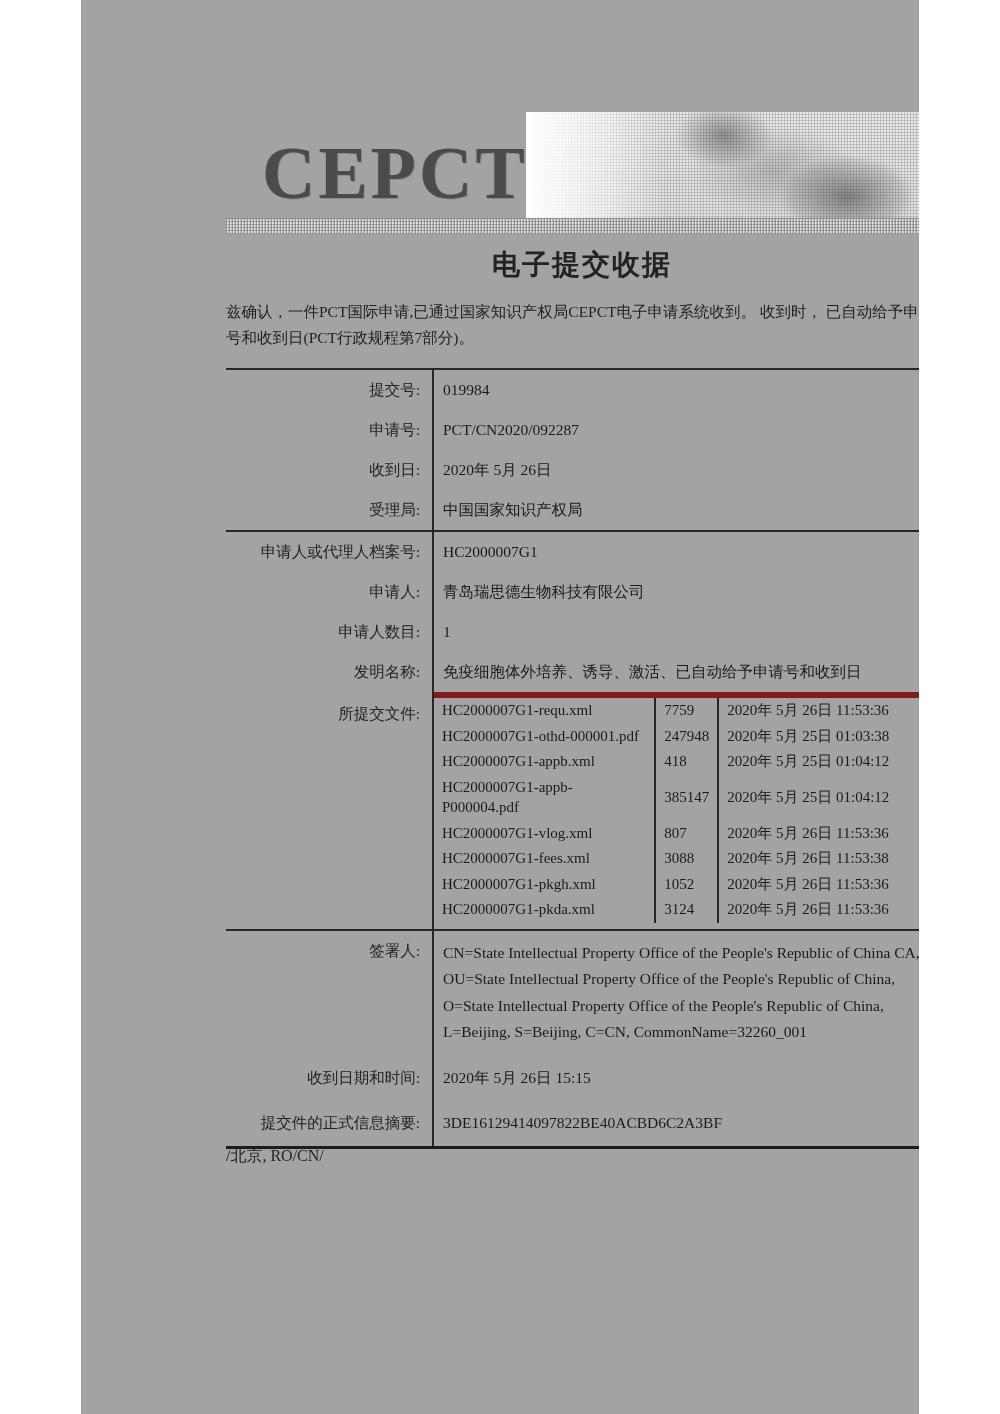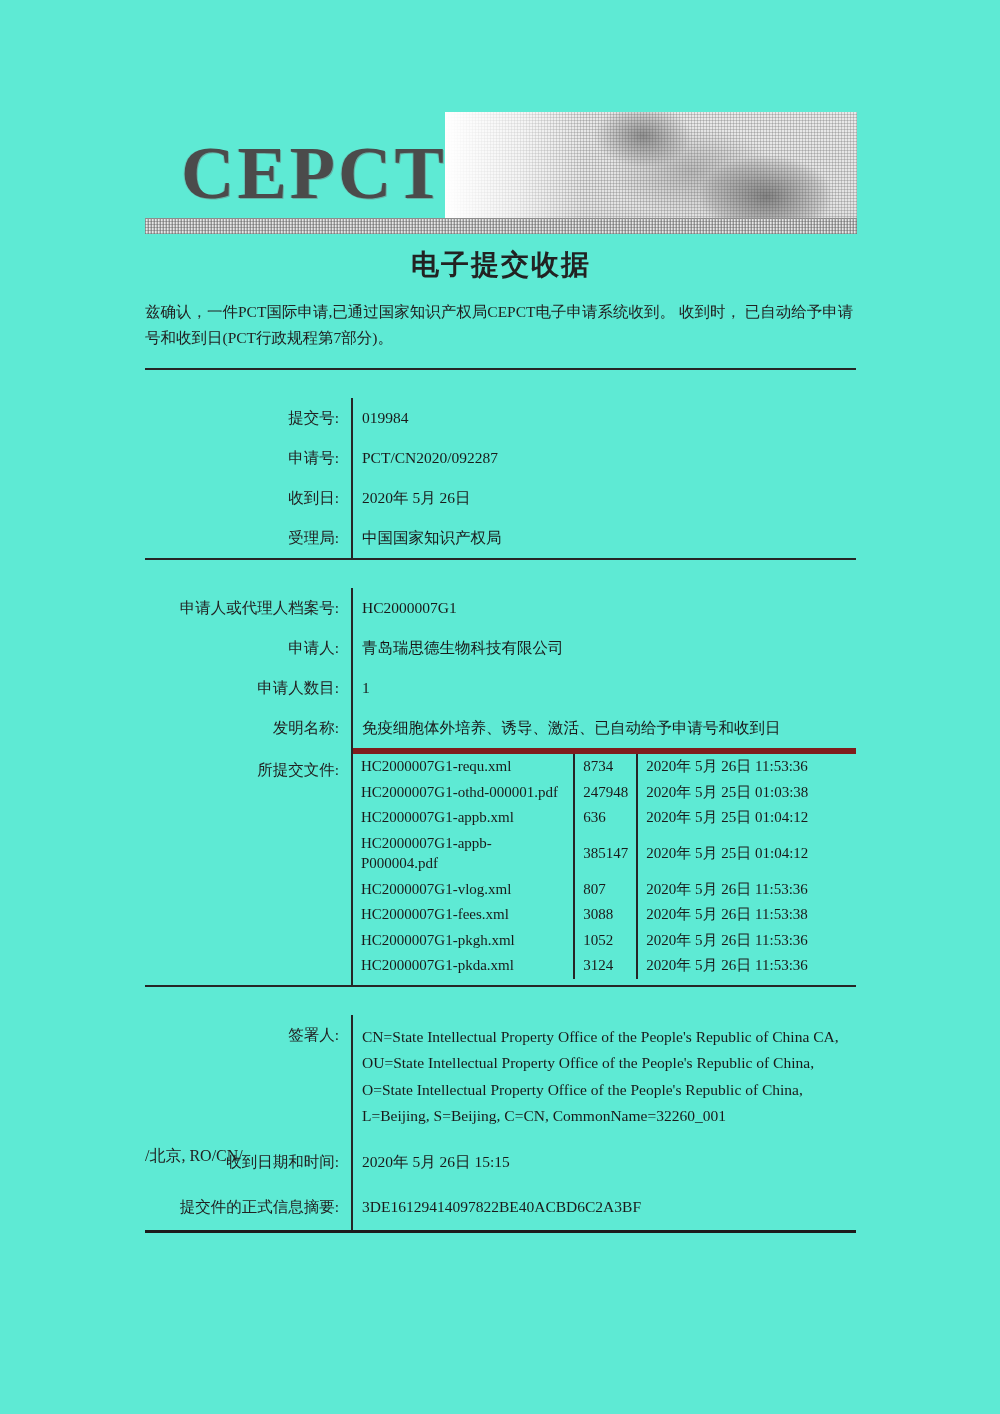--- a/index.html
+++ b/index.html
@@ -1,22 +1,22 @@
 <!DOCTYPE html>
 <html><head>
 <meta charset="utf-8">
 <style>
   * { box-sizing: border-box; }
   html, body { margin: 0; padding: 0; background: #ffffff; }
   .page {
     position: relative;
-    width: 1000px;
+    width: 838px;
     height: 1414px;
     margin: 0 auto;
-    background: #5eead4;
+    background: #a3a3a3;
     font-family: "Liberation Serif", "DejaVu Serif", serif;
     color: #1e1e1e;
     overflow: hidden;
   }
 
   
   .logo-area {
     position: absolute;
     left: 145px; top: 112px;
     width: 712px; height: 124px;
@@ -82,21 +82,21 @@
   }
 
   
   .doc-table {
     position: absolute;
     left: 145px; top: 368px;
     width: 711px;
     border-top: 2px solid #262626;
     border-bottom: 3px solid #1c1c1c;
   }
-  .section { border-bottom: 2px solid #262626; margin-top: 28px; }
+  .section { border-bottom: 2px solid #262626; }
   .section:last-child { border-bottom: none; }
 
   .trow { display: flex; align-items: stretch; }
   .tlabel {
     flex: 0 0 206px;
     width: 206px;
     text-align: right;
     padding: 8px 12px 8px 0;
     font-size: 15.5px;
     line-height: 24px;
@@ -200,31 +200,31 @@
         <div class="tvalue">免疫细胞体外培养、诱导、激活、已自动给予申请号和收到日</div>
       </div>
 
       <div class="trow row-files">
         <div class="tlabel">所提交文件:</div>
         <div class="tvalue">
           <table class="file-table">
             <tbody>
               <tr>
                 <td class="fname">HC2000007G1-requ.xml</td>
-                <td class="fsize">8734</td>
+                <td class="fsize">7759</td>
                 <td class="ftime">2020年 5月 26日 11:53:36</td>
               </tr>
               <tr>
                 <td class="fname">HC2000007G1-othd-000001.pdf</td>
                 <td class="fsize">247948</td>
                 <td class="ftime">2020年 5月 25日 01:03:38</td>
               </tr>
               <tr>
                 <td class="fname">HC2000007G1-appb.xml</td>
-                <td class="fsize">636</td>
+                <td class="fsize">418</td>
                 <td class="ftime">2020年 5月 25日 01:04:12</td>
               </tr>
               <tr>
                 <td class="fname">HC2000007G1-appb-P000004.pdf</td>
                 <td class="fsize">385147</td>
                 <td class="ftime">2020年 5月 25日 01:04:12</td>
               </tr>
               <tr>
                 <td class="fname">HC2000007G1-vlog.xml</td>
                 <td class="fsize">807</td>

